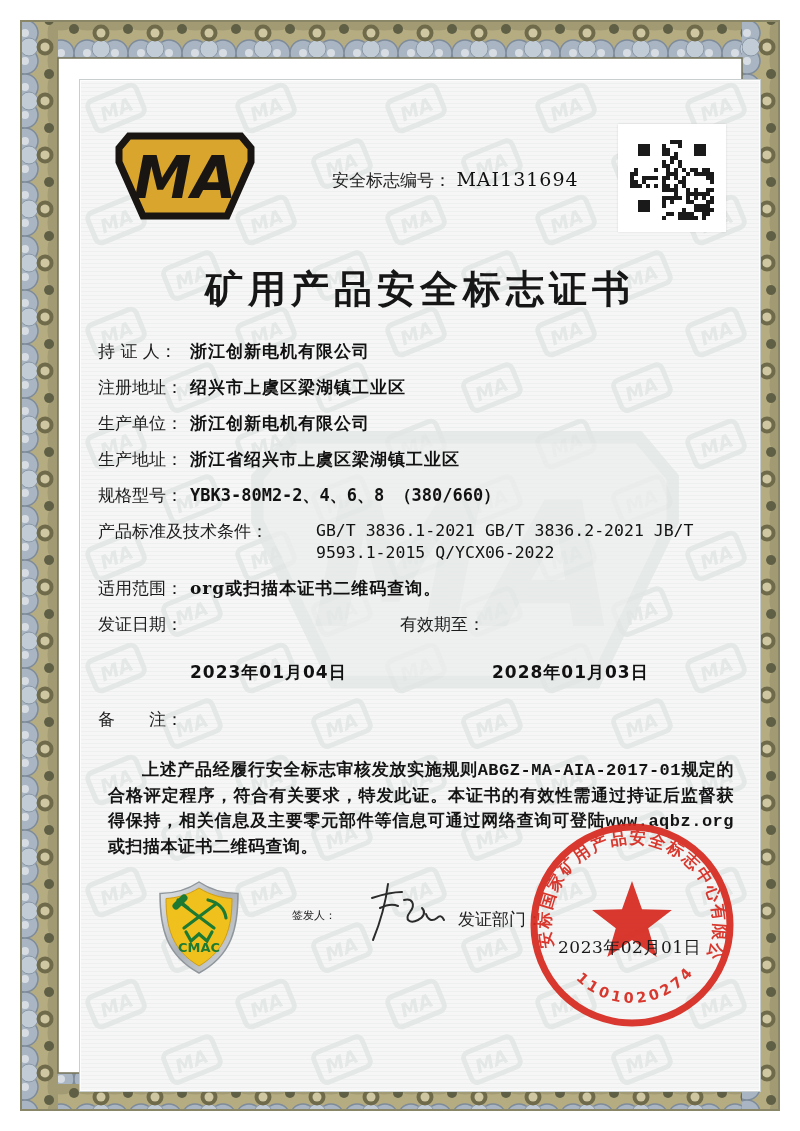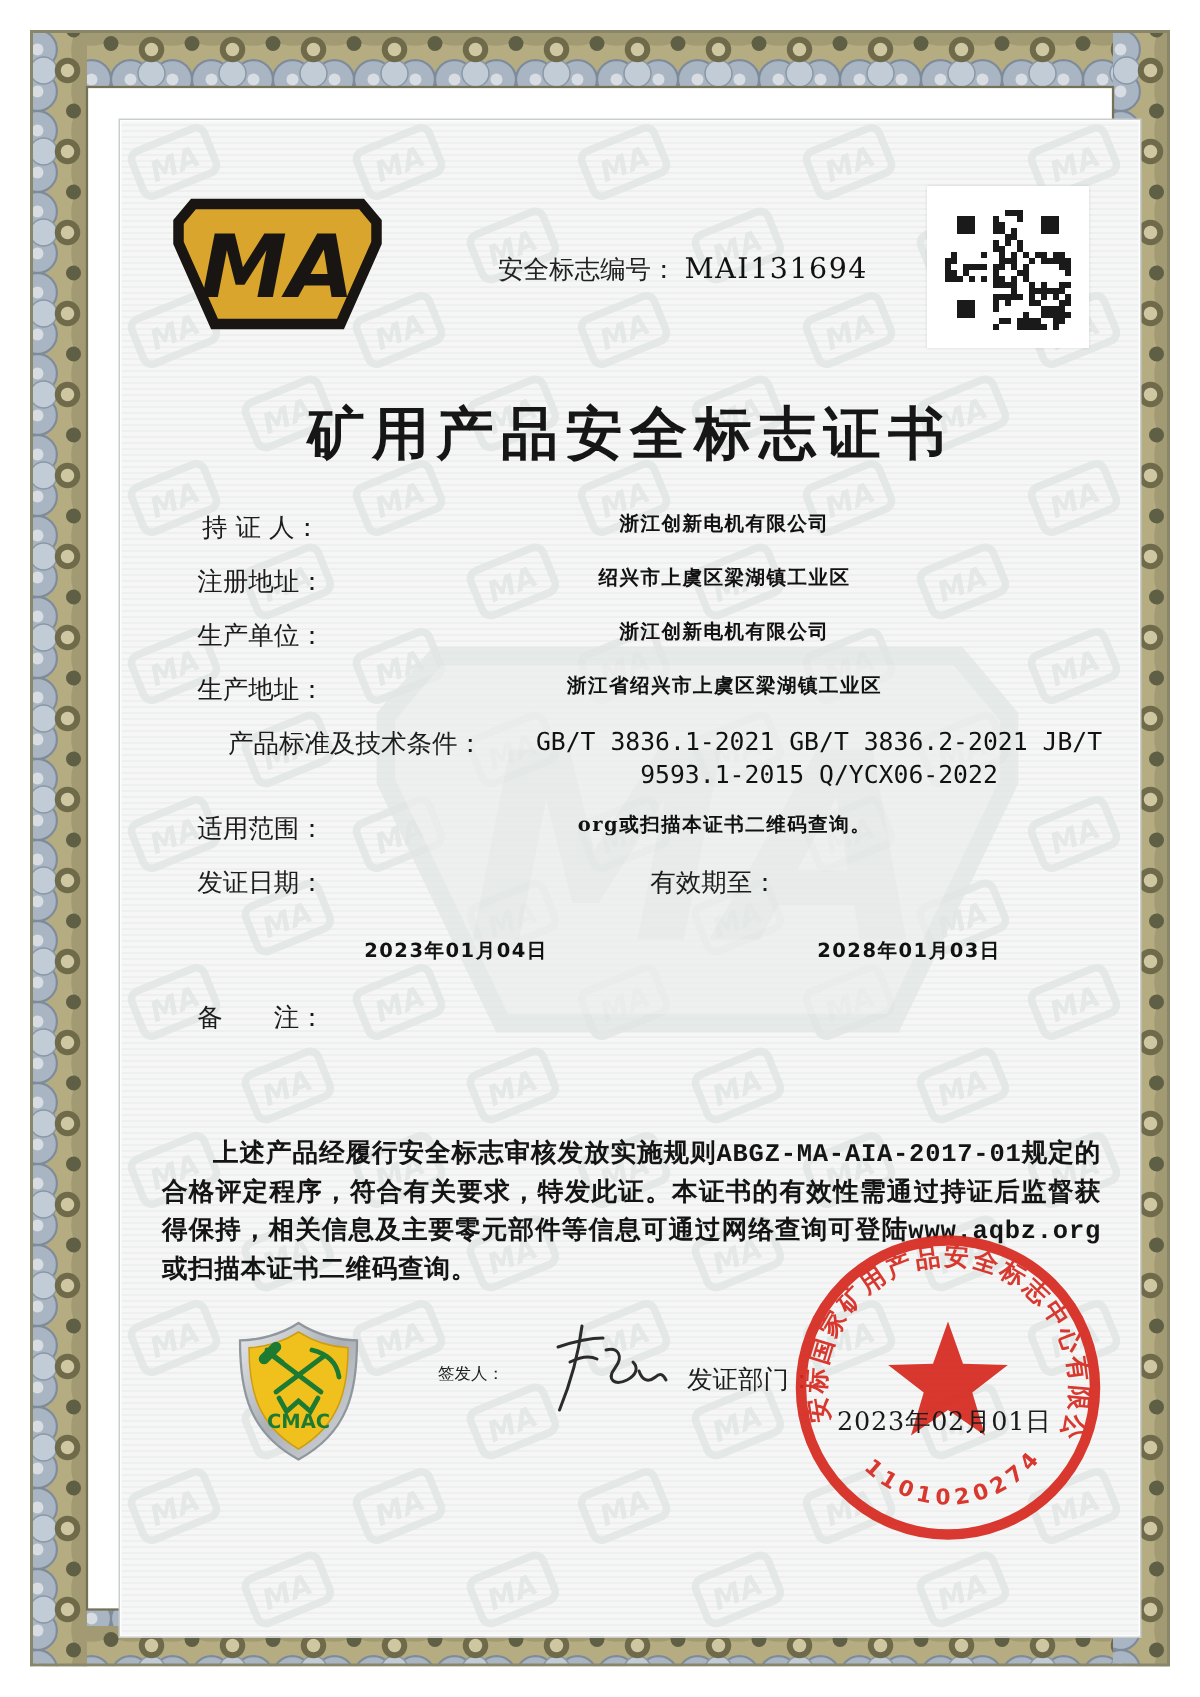--- a/index.html
+++ b/index.html
@@ -18,24 +18,24 @@
 
   .ma-logo{left:35px;top:52px;}
   .serial{left:252px;top:88px;font-size:17px;color:#222;font-family:"DejaVu Serif",serif;}
   .serial .num{font-size:19px;letter-spacing:1px;color:#111;}
   .qr-box{left:538px;top:44px;width:108px;height:108px;background:#fff;box-shadow:0 0 2px rgba(0,0,0,.12);}
   .qr-box svg{position:absolute;left:10px;top:10px;}
 
   .title{left:0;top:184px;width:100%;text-align:center;font-family:"DejaVu Serif",serif;
          font-size:38px;font-weight:bold;color:#161616;letter-spacing:5px;}
 
-  .fields{left:48px;top:260px;width:618px;text-align:center;}
+  .fields{left:18px;top:260px;width:618px;}
   .frow{display:flex;align-items:flex-start;margin-bottom:13px;min-height:20px;}
   .frow .lab{flex:0 0 92px;font-family:"DejaVu Serif",serif;font-size:17px;color:#1c1c1c;white-space:nowrap;}
-  .frow .val{flex:1;font-family:"DejaVu Serif",serif;font-size:13px;font-weight:600;color:#111;letter-spacing:1px;}
+  .frow .val{flex:1;font-family:"DejaVu Serif",serif;font-size:17px;font-weight:600;color:#111;letter-spacing:1px;}
   .frow.wide .lab{flex:0 0 218px;}
   .frow .val.mono{font-family:"DejaVu Sans Mono",monospace;letter-spacing:0;}
   .frow .val.spec{font-size:16.5px;font-weight:500;line-height:22px;}
   .frow.dates .val{flex:0 0 168px;margin-top:48px;}
   .frow.dates .lab2{flex:0 0 92px;margin-left:42px;font-family:"DejaVu Serif",serif;font-size:17px;color:#1c1c1c;white-space:nowrap;}
   .frow.remark{margin-top:24px;}
 
   .paragraph{left:28px;top:678px;width:626px;font-family:Liberation Mono, monospace;font-size:17px;
              font-weight:600;color:#141414;line-height:25.5px;text-align:justify;text-indent:2em;letter-spacing:.5px;}
 
@@ -291,20 +291,24 @@
           <span class="val">绍兴市上虞区梁湖镇工业区</span>
         </div>
         <div class="frow">
           <span class="lab">生产单位：</span>
           <span class="val">浙江创新电机有限公司</span>
         </div>
         <div class="frow">
           <span class="lab">生产地址：</span>
           <span class="val">浙江省绍兴市上虞区梁湖镇工业区</span>
         </div>
+        <div class="frow">
+          <span class="lab">规格型号：</span>
+          <span class="val mono" style="font-weight:bold;">YBK3-80M2-2、4、6、8 （380/660）</span>
+        </div>
         <div class="frow wide">
           <span class="lab">产品标准及技术条件：</span>
           <span class="val mono spec">GB/T 3836.1-2021 GB/T 3836.2-2021 JB/T 9593.1-2015 Q/YCX06-2022</span>
         </div>
         <div class="frow">
           <span class="lab">适用范围：</span>
           <span class="val">org或扫描本证书二维码查询。</span>
         </div>
         <div class="frow dates" style="margin-top:10px;">
           <span class="lab">发证日期：</span>

